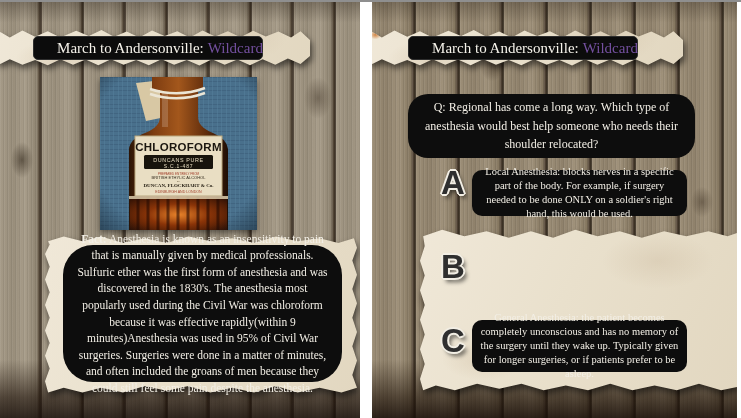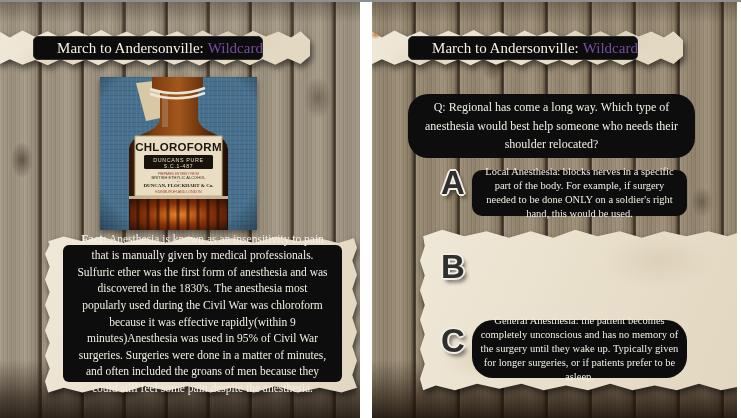--- a/index.html
+++ b/index.html
@@ -59,26 +59,26 @@
     display:flex; align-items:center; justify-content:center;
     color:#f5f2ea; font-size:15px; white-space:nowrap;padding-left:24px;
   }
   .title-accent { margin-left:4px; }
 
   .black-box {
     background:#0d0d0d; color:#f3efe6; text-align:center;
     display:flex; align-items:center; justify-content:center;
     position:absolute;
   }
-  .fact-box { left:63px; top:243px; width:279px; height:137px; border-radius:6px; font-size:11.5px; line-height:1.44; padding:8px 12px; }
+  .fact-box { left:63px; top:243px; width:279px; height:137px; border-radius:30px; font-size:11.5px; line-height:1.44; padding:8px 12px; }
   .q-box    { left:36px; top:92px;  width:287px; height:64px;  border-radius:20px; font-size:12px;   line-height:1.55; padding:6px 12px; }
   .opt-box  { left:100px; width:215px; border-radius:10px; font-size:10.5px; line-height:1.32; padding:4px 8px; cursor:pointer; }
   .opt-a { top:168px; height:46px; }
   .opt-b { top:246px; height:57px; }
-  .opt-c { top:318px; height:58px;border-radius:21px; }
+  .opt-c { top:318px; height:52px; }
 
   .opt-letter {
     position:absolute; left:64px; width:34px; text-align:center;
     font-family:"Liberation Sans", sans-serif; font-weight:700; font-size:33px; color:#2f2f2f;
     text-shadow:-2px 0 0 #f2eee4, 2px 0 0 #f2eee4, 0 -2px 0 #f2eee4, 0 2px 0 #f2eee4,
                 -1px -1px 0 #f2eee4, 1px -1px 0 #f2eee4, -1px 1px 0 #f2eee4, 1px 1px 0 #f2eee4,
                 3px 4px 4px rgba(0,0,0,.6);
   }
   .letter-a { top:162px; } .letter-b { top:246px; } .letter-c { top:320px; }
 

